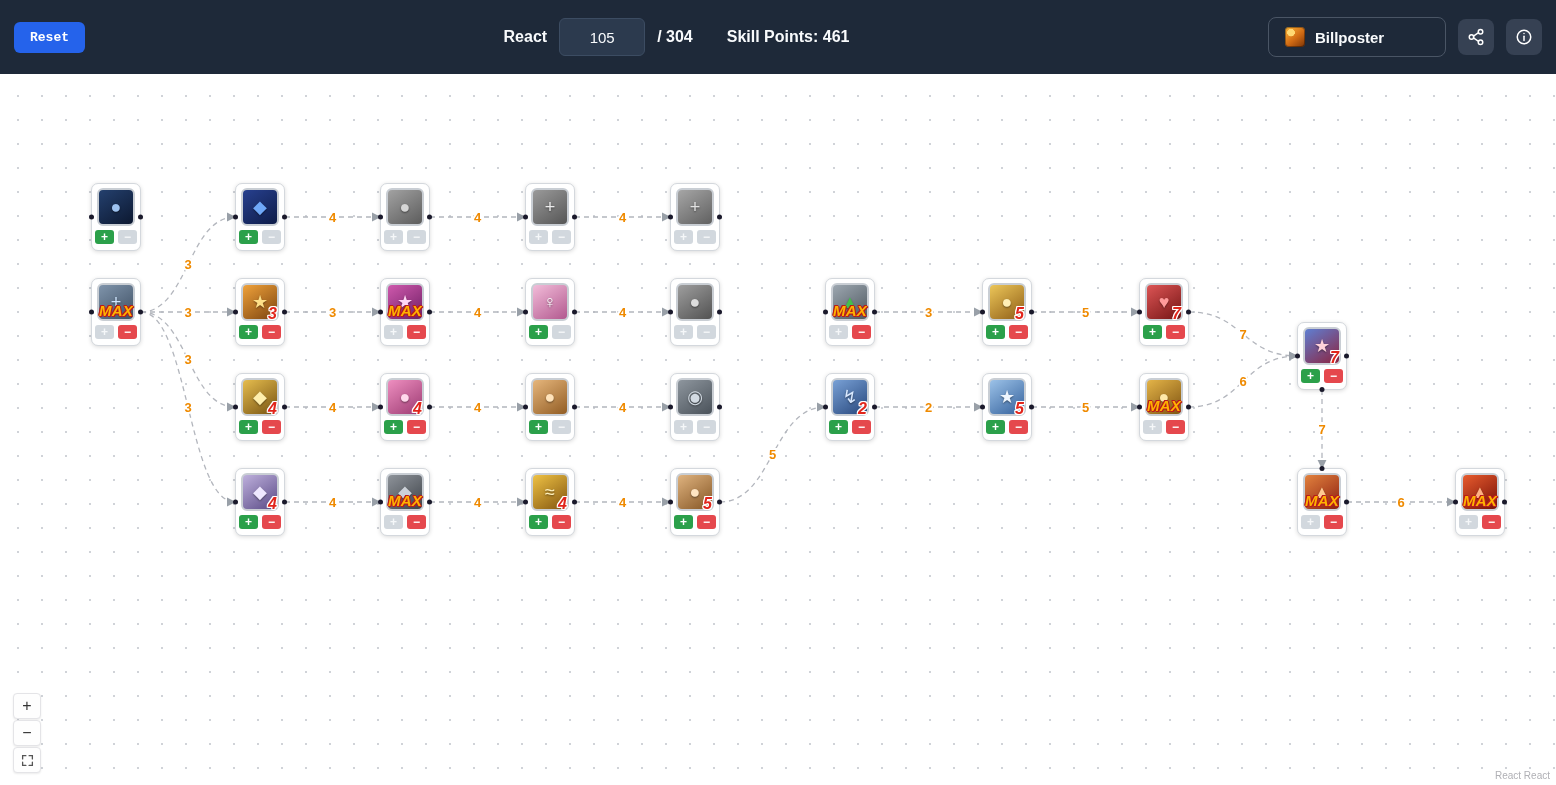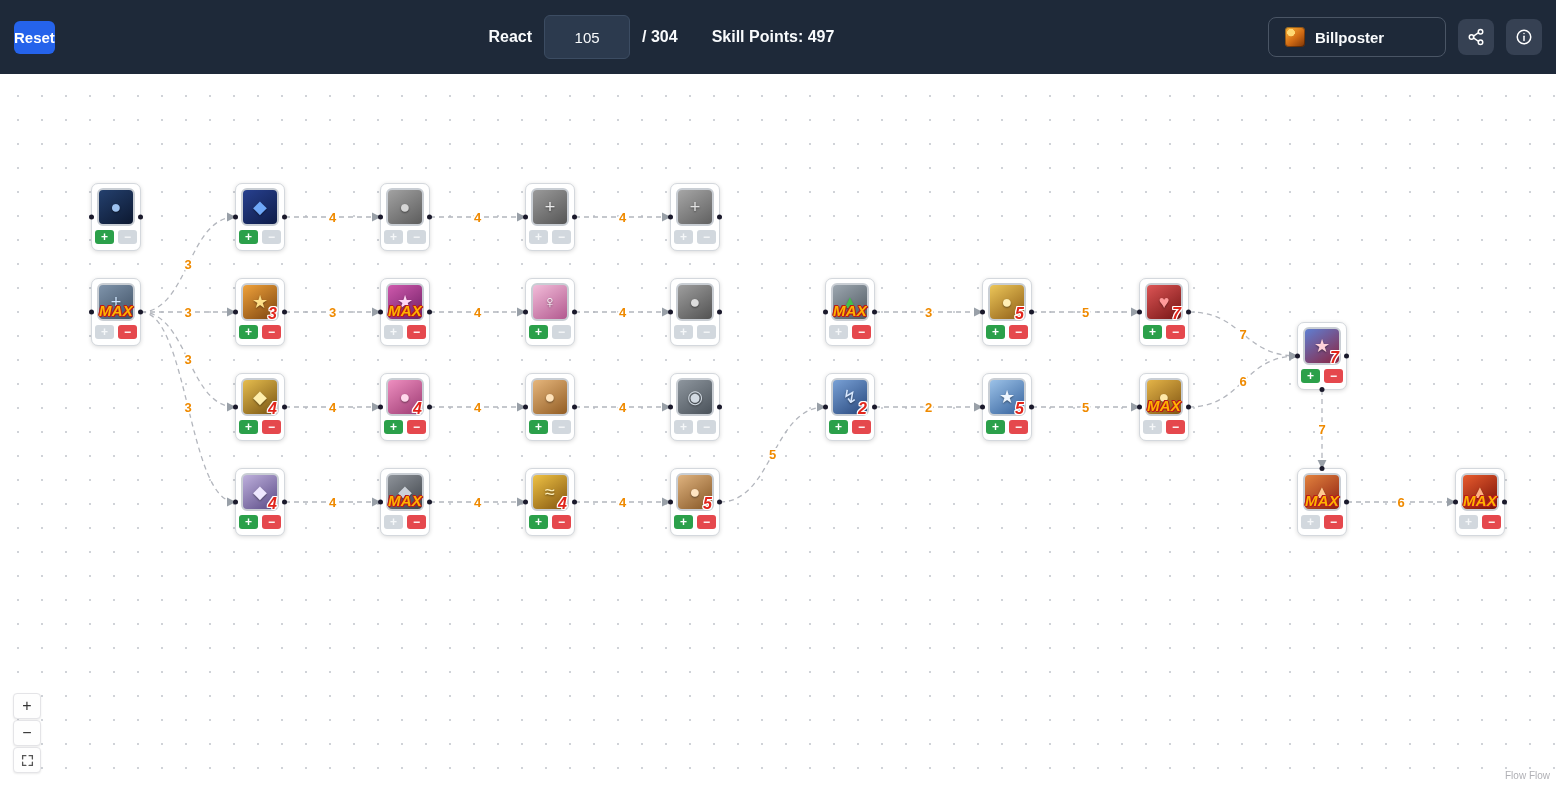--- a/index.html
+++ b/index.html
@@ -1,23 +1,23 @@
 <!DOCTYPE html>
 <html><head>
 <meta charset="utf-8">
 <style>
   * { margin:0; padding:0; box-sizing:border-box; }
   html,body { width:1556px; height:785px; overflow:hidden; }
   body { font-family:"Liberation Sans","DejaVu Sans",sans-serif; background:#fff; }
 
   
   .topbar { height:74px; background:#1e2939; display:flex; align-items:center; padding:0 14px; color:#f8fafc; }
-  .reset-btn { background:#2563eb; color:#fff; border:none; border-radius:6px; padding:8px 0; font-size:15px; font-weight:600; cursor:pointer; font-family:Liberation Sans, sans-serif; }
+  .reset-btn { background:#2563eb; color:#fff; border:none; border-radius:6px; padding:8px 16px; font-size:13px; font-weight:600; cursor:pointer; font-family:Liberation Mono, monospace; }
   .center-group { margin:0 auto; display:flex; align-items:center; gap:12px; font-size:16px; font-weight:600; }
-  .lvl-input { width:86px; height:44px; background:#2c3a4e; border:1px solid #3c4c62; border-radius:6px; color:#f8fafc; text-align:center; font-size:15px; font-family:inherit; outline:none; }
+  .lvl-input { width:86px; height:38px; background:#2c3a4e; border:1px solid #3c4c62; border-radius:6px; color:#f8fafc; text-align:center; font-size:15px; font-family:inherit; outline:none; }
   .skill-points { margin-left:22px; }
   .right-group { display:flex; align-items:center; gap:12px;justify-content:center; }
   .class-select { display:flex; align-items:center; gap:10px; height:40px; padding:0 16px; min-width:178px; background:transparent; border:1px solid #4a5565; border-radius:8px; color:#f8fafc; font-size:15px; font-weight:600; cursor:pointer; font-family:inherit; }
   .class-icon { width:20px; height:20px; border-radius:4px; background:radial-gradient(circle at 30% 28%, #ffd873 0 18%, transparent 20%), linear-gradient(140deg,#ffb83a 0%,#d06a14 55%,#7c3406 100%); box-shadow:inset 0 0 0 1px rgba(0,0,0,.35); flex:0 0 auto; }
   .icon-btn { width:36px; height:36px; background:#364153; border:none; border-radius:8px; display:flex; align-items:center; justify-content:center; cursor:pointer; }
 
   
   .canvas { position:relative; width:1556px; height:711px; background-color:#ffffff;
     background-image:radial-gradient(circle,#d0d3d8 1.4px,transparent 1.5px);
     background-size:24px 24px; background-position:6px 10px; }
@@ -55,21 +55,21 @@
 
 <div class="app">
 
   <header class="topbar">
     <button class="reset-btn">Reset</button>
 
     <div class="center-group">
       <span>React</span>
       <input class="lvl-input" value="105" style="">
       <span>/ 304</span>
-      <span class="skill-points">Skill Points: 497</span>
+      <span class="skill-points">Skill Points: 461</span>
     </div>
 
     <div class="right-group">
       <button class="class-select">
         <span class="class-icon"></span>
         <span>Billposter</span>
       </button>
       <button class="icon-btn">
         <svg width="18" height="18" viewBox="0 0 24 24" fill="none" stroke="#ffffff" stroke-width="2" stroke-linecap="round">
           <circle cx="18" cy="5" r="3"></circle>
@@ -472,15 +472,15 @@
       <button>
         <svg width="13" height="13" viewBox="0 0 24 24" fill="none" stroke="#555" stroke-width="2.4" stroke-linecap="round">
           <path d="M3 9 V3 h6"></path>
             <path d="M15 3 h6 v6"></path>
             <path d="M21 15 v6 h-6"></path>
             <path d="M9 21 H3 v-6"></path>
         </svg>
       </button>
     </div>
 
-    <a class="attribution" href="#">Flow Flow</a>
+    <a class="attribution" href="#">React React</a>
   </main>
 </div>
 
 </body></html>

